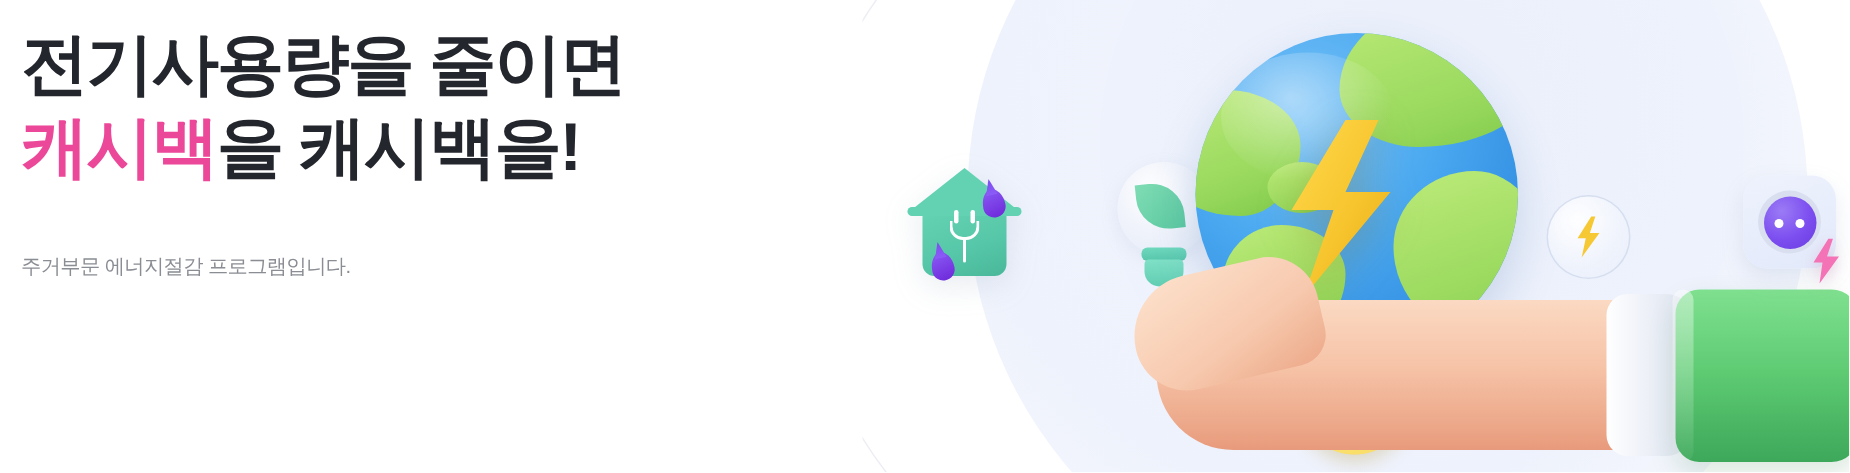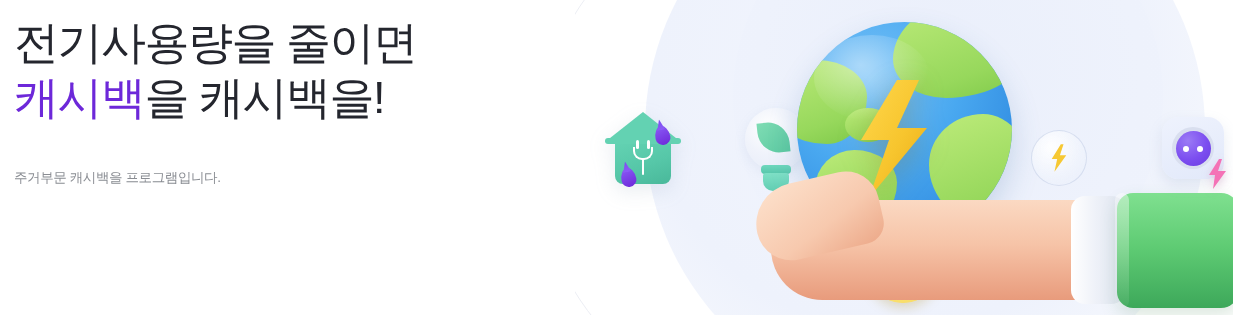--- a/index.html
+++ b/index.html
@@ -17,28 +17,28 @@
   }
 
   
   .copy {
     position:absolute;
     left:14px; top:16px;
     width:560px;
   }
   .headline {
     font-size:45px;
-    font-weight:400;
+    font-weight:700;
     letter-spacing:-1.5px;
     line-height:1.22;
     color:#24262e;
     white-space:nowrap;
   }
   .headline .line2 { display:block; }
-  .hl-accent { color:#6d28d9; }
+  .hl-accent { color:#ec4899; }
 
   .subcopy {
     margin-top:38px;
     font-size:13.5px;
     line-height:2.05;
     color:#8a8d93;
     letter-spacing:-0.4px;
     white-space:nowrap;
   }
 
@@ -287,21 +287,21 @@
 
 <div class="banner">
 
   <div class="copy">
     <div class="headline">
       <span>전기사용량을 줄이면</span>
       <span class="line2"><span class="hl-accent">캐시백</span><span>을 캐시백을!</span></span>
     </div>
 
     <div class="subcopy">
-      <div>주거부문 캐시백을 프로그램입니다.</div>
+      <div>주거부문 에너지절감 프로그램입니다.</div>
     </div>
   </div>
 
   <div class="illus">
 
     <div class="arc-outline"></div>
     <div class="disc-soft"></div>
     <div class="disc-inner"></div>
 
     <div class="house-wrap">

